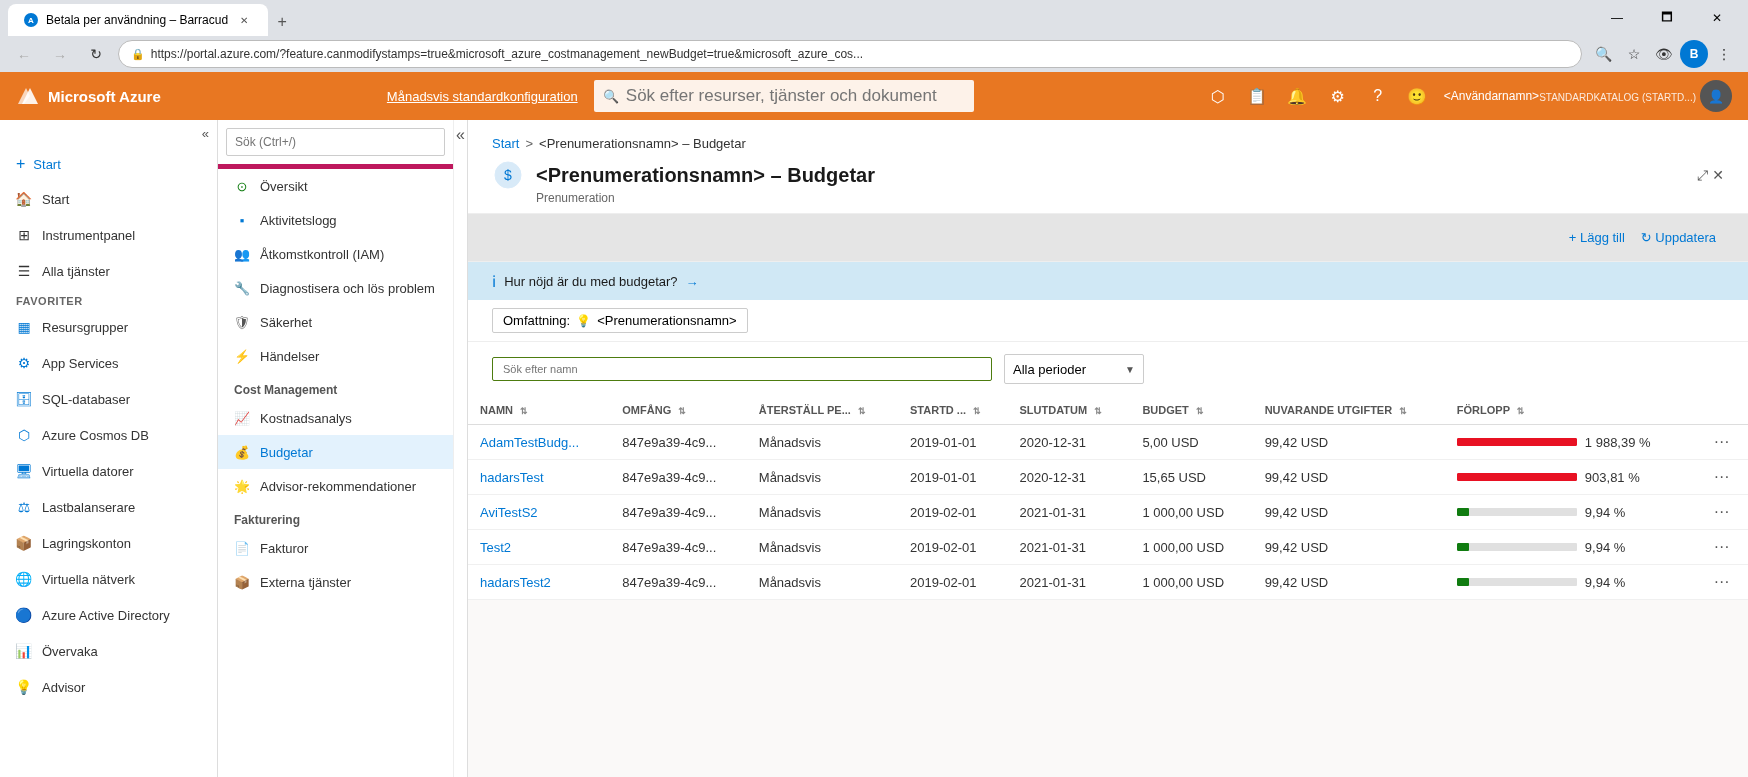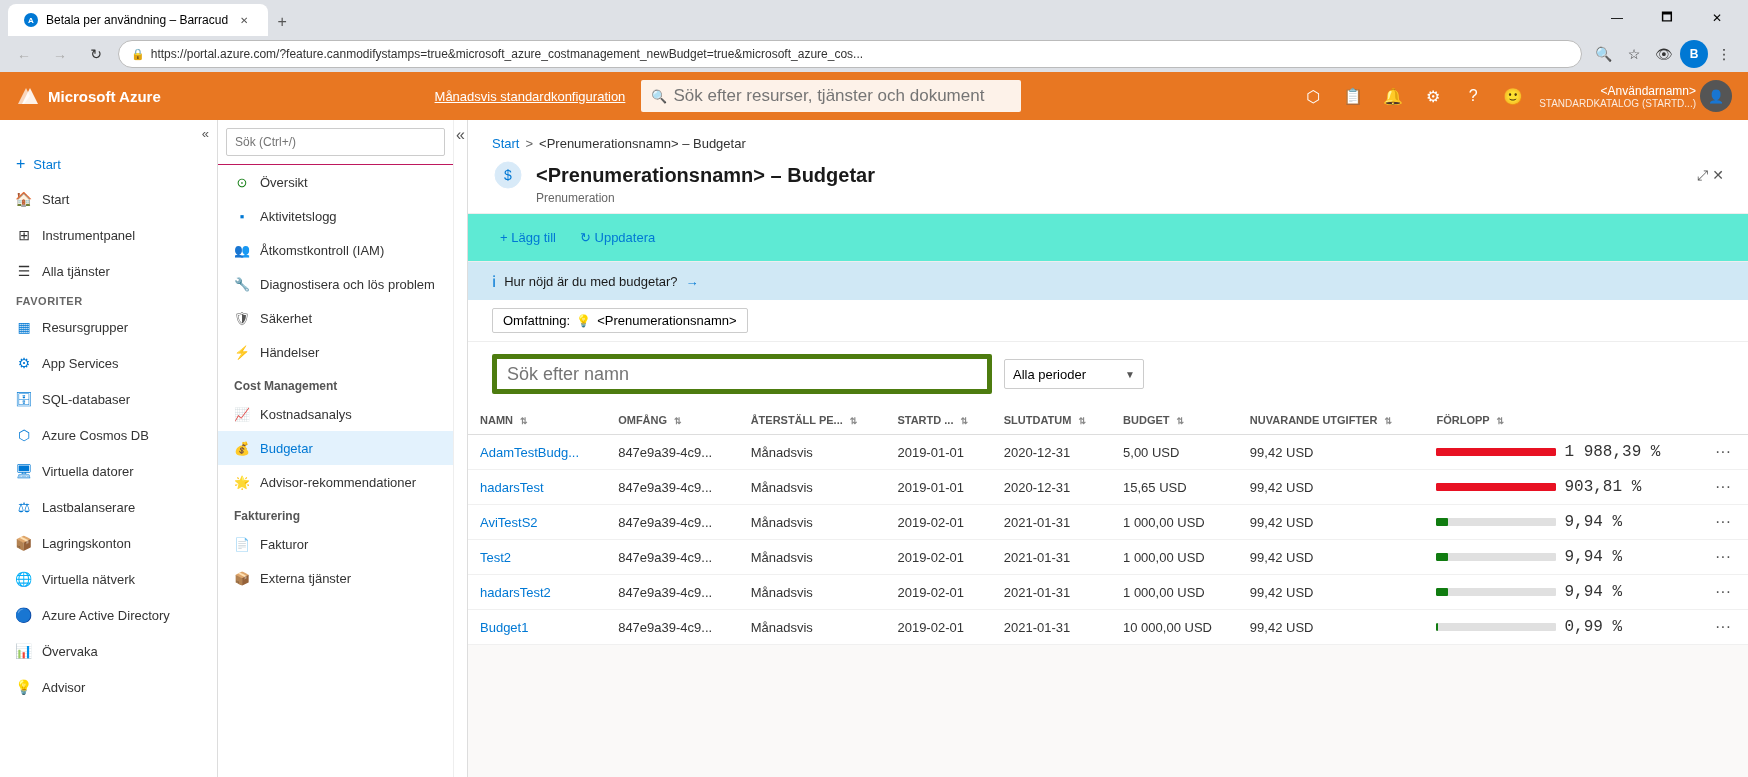--- a/index.html
+++ b/index.html
@@ -43,57 +43,57 @@
 
     
     .sidebar { width: 218px; background: white; border-right: 1px solid #ddd; overflow-y: auto; overflow-x: hidden; flex-shrink: 0; }
     .sidebar-item { display: flex; align-items: center; padding: 8px 16px; gap: 10px; font-size: 13px; color: #333; cursor: pointer; min-height: 36px; }
     .sidebar-item .icon { width: 16px; height: 16px; flex-shrink: 0; display: flex; align-items: center; justify-content: center; font-size: 14px; }
     .sidebar-section-label { font-size: 11px; font-weight: 600; color: #666; padding: 6px 16px 2px; text-transform: uppercase; letter-spacing: 0.5px; }
     .sidebar-create { display: flex; align-items: center; padding: 8px 16px; gap: 8px; font-size: 13px; color: #0078d4; cursor: pointer; }
 
     
     .sub-sidebar { width: 250px; background: white; border-right: 1px solid #ddd; flex-shrink: 0; overflow-y: auto; }
-    .sub-sidebar-search { padding: 8px; border-bottom: 1px solid #be185d; display: flex; align-items: center; }
+    .sub-sidebar-search { padding: 8px; border-bottom: 5px solid #be185d; display: flex; align-items: center; }
     .sub-sidebar-search input { width: 100%; height: 28px; border: 1px solid #ccc; border-radius: 2px; padding: 0 8px; font-size: 12px; outline: none; }
     .sub-sidebar-item { display: flex; align-items: center; padding: 7px 16px; gap: 10px; font-size: 13px; color: #333; cursor: pointer; min-height: 34px; }
     .sub-sidebar-item.active { background: #e3f2fd; color: #0078d4; font-weight: 500; }
     .sub-sidebar-item .icon { width: 16px; height: 16px; flex-shrink: 0; display: flex; align-items: center; justify-content: center; font-size: 13px; }
     .sub-sidebar-section { font-size: 12px; font-weight: 600; color: #555; padding: 10px 16px 4px; }
 
     
     .main-content { flex: 1; background: #faf9f8; overflow-y: auto; overflow-x: auto; }
     .page-header { background: white; padding: 16px 24px 0; border-bottom: 1px solid #eee; }
     .breadcrumb { display: flex; align-items: center; gap: 6px; font-size: 13px; color: #0078d4; margin-bottom: 8px; }
     .breadcrumb-sep { color: #666; }
     .breadcrumb-current { color: #333; }
     .page-title-row { display: flex; align-items: center; gap: 12px; }
     .page-icon { width: 32px; height: 32px; display: flex; align-items: center; justify-content: center; font-size: 20px; }
     .page-subtitle { font-size: 12px; color: #666; margin-left: 44px; padding-bottom: 8px; }
-    .page-actions { display: flex; align-items: center; gap: 8px; padding: 12px 24px; border-bottom: 1px solid #eee; background: #5eead4; }
+    .page-actions { display: flex; align-items: center; padding: 12px 24px; border-bottom: 1px solid #eee; background: #e5e5e5; justify-content: flex-end; }
     .action-btn { display: flex; align-items: center; gap: 6px; padding: 4px 8px; font-size: 13px; color: #0078d4; cursor: pointer; border: none; background: none; }
     .info-bar { background: #d0e8f5; padding: 8px 24px; display: flex; align-items: center; gap: 8px; font-size: 13px; color: #1a1a1a; }
     .scope-bar { padding: 8px 24px; border-bottom: 1px solid #eee; background: white; }
     .scope-btn { display: inline-flex; align-items: center; gap: 6px; padding: 4px 10px; border: 1px solid #ccc; border-radius: 2px; font-size: 13px; cursor: pointer; background: white; }
     .scope-icon { color: #ffb900; font-size: 12px; }
 
     
     .table-controls { display: flex; align-items: center; gap: 12px; padding: 12px 24px; background: white; }
-    .table-search { flex: 1; max-width: 500px; height: 40px; border: 5px solid #4d7c0f; border-radius: 2px; padding: 0 10px; font-size: 18px; outline: none; }
+    .table-search { flex: 1; max-width: 500px; height: 24px; border: 1px solid #4d7c0f; border-radius: 2px; padding: 0 10px; font-size: 11px; outline: none; }
     .period-select { height: 30px; border: 1px solid #ccc; border-radius: 2px; padding: 0 8px; font-size: 13px; min-width: 140px; display: flex; align-items: center; justify-content: space-between; cursor: pointer; background: white; }
 
     .data-table { width: 100%; border-collapse: collapse; font-size: 13px; }
     .data-table th { padding: 8px 12px; text-align: left; font-size: 11px; font-weight: 600; color: #555; border-bottom: 1px solid #ddd; background: white; white-space: nowrap; }
     .data-table td { padding: 8px 12px; border-bottom: 1px solid #f0f0f0; color: #333; white-space: nowrap; background: white; }
     .sort-icon { color: #888; font-size: 9px; margin-left: 4px; }
     .link-cell { color: #0078d4; cursor: pointer; text-decoration: none; }
     .progress-bar-container { display: flex; align-items: center; gap: 8px; }
     .progress-bar-bg { height: 8px; width: 120px; background: #e0e0e0; border-radius: 1px; overflow: hidden; }
     .progress-bar-fill { height: 100%; border-radius: 1px; }
-    .progress-text { font-size: 16px; color: #333; min-width: 70px; font-family: Liberation Mono, monospace; }
+    .progress-text { font-size: 13px; color: #333; min-width: 70px; }
     .more-btn { color: #555; cursor: pointer; font-size: 16px; }
 
     
     .azure-tri { fill: white; }
   </style>
 </head>
 <body>
 
 <div class="browser-chrome">
   <div class="browser-titlebar">
@@ -144,21 +144,21 @@
       <input type="text" placeholder="Sök efter resurser, tjänster och dokument" style="">
     </div>
   </div>
   <div class="azure-header-tools">
     <div class="azure-tool-btn">⬡</div>
     <div class="azure-tool-btn">📋</div>
     <div class="azure-tool-btn">🔔</div>
     <div class="azure-tool-btn">⚙</div>
     <div class="azure-tool-btn">?</div>
     <div class="azure-tool-btn">🙂</div>
-    <div style="display:flex;flex-direction:column;align-items:flex-end;margin-left:4px;cursor:pointer;">
+    <div style="display:flex;flex-direction:row;align-items:flex-end;margin-left:4px;cursor:pointer;">
       <span style="font-size:12px;color:white;">&lt;Användarnamn&gt;</span>
       <span style="font-size:10px;color:rgba(255,255,255,0.85);">STANDARDKATALOG (STARTD...)</span>
     </div>
     <div class="azure-avatar">👤</div>
   </div>
 </div>
 
 <div class="main-layout">
 
   <div class="sidebar">
@@ -441,35 +441,17 @@
     <td>
       <div class="progress-bar-container">
         <div class="progress-bar-bg">
           <div class="progress-bar-fill" style="width:10%;background:#107c10;"></div>
         </div>
         <span class="progress-text">9,94 %</span>
       </div>
     </td>
     <td><span class="more-btn">···</span></td>
   </tr>
-            <tr>
-    <td><a class="link-cell">Budget1</a></td>
-    <td>847e9a39-4c9...</td>
-    <td>Månadsvis</td>
-    <td>2019-02-01</td>
-    <td>2021-01-31</td>
-    <td>10 000,00 USD</td>
-    <td>99,42 USD</td>
-    <td>
-      <div class="progress-bar-container">
-        <div class="progress-bar-bg">
-          <div class="progress-bar-fill" style="width:1%;background:#107c10;"></div>
-        </div>
-        <span class="progress-text">0,99 %</span>
-      </div>
-    </td>
-    <td><span class="more-btn">···</span></td>
-  </tr>
           </tbody>
       </table>
     </div>
   </div>
 </div>
 
 </body></html>

